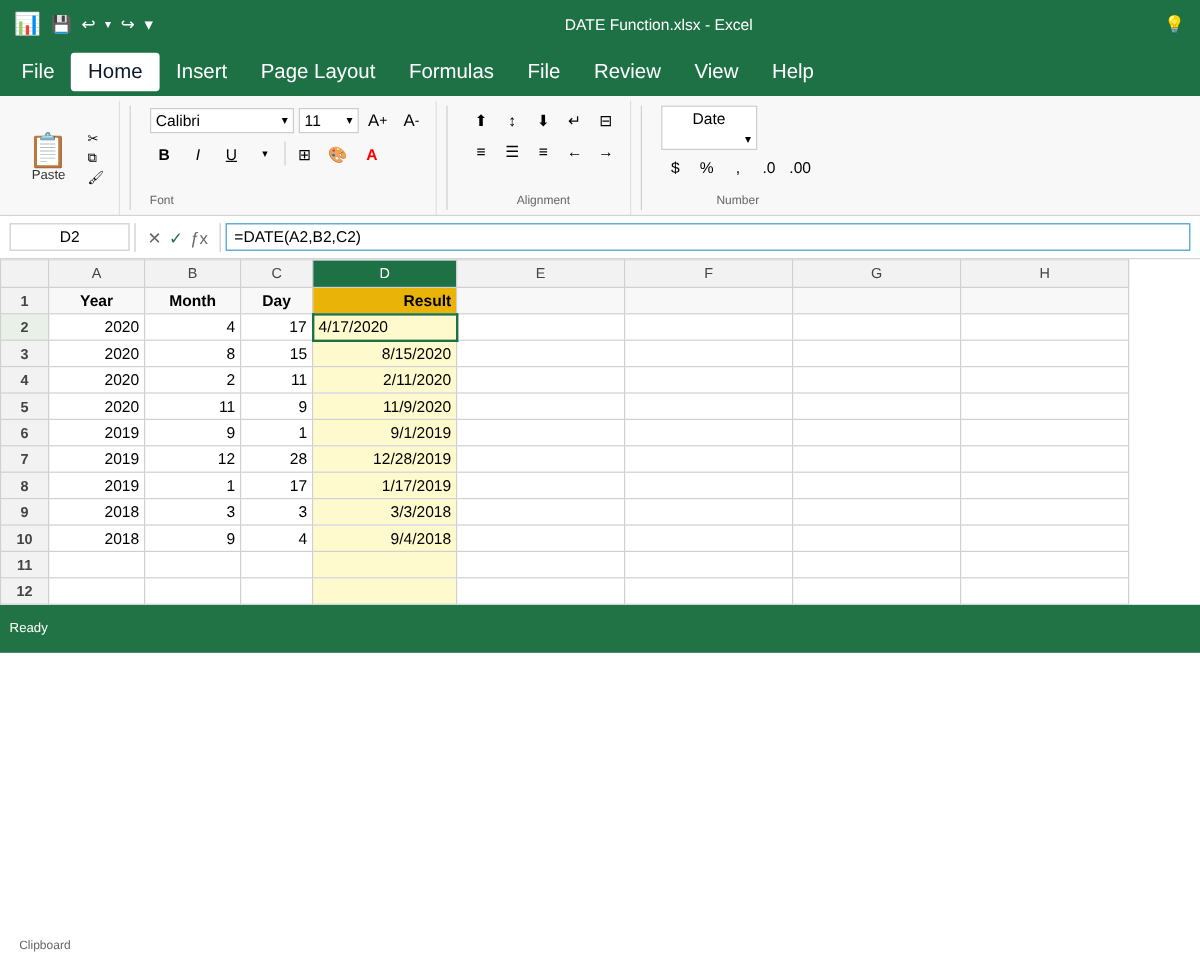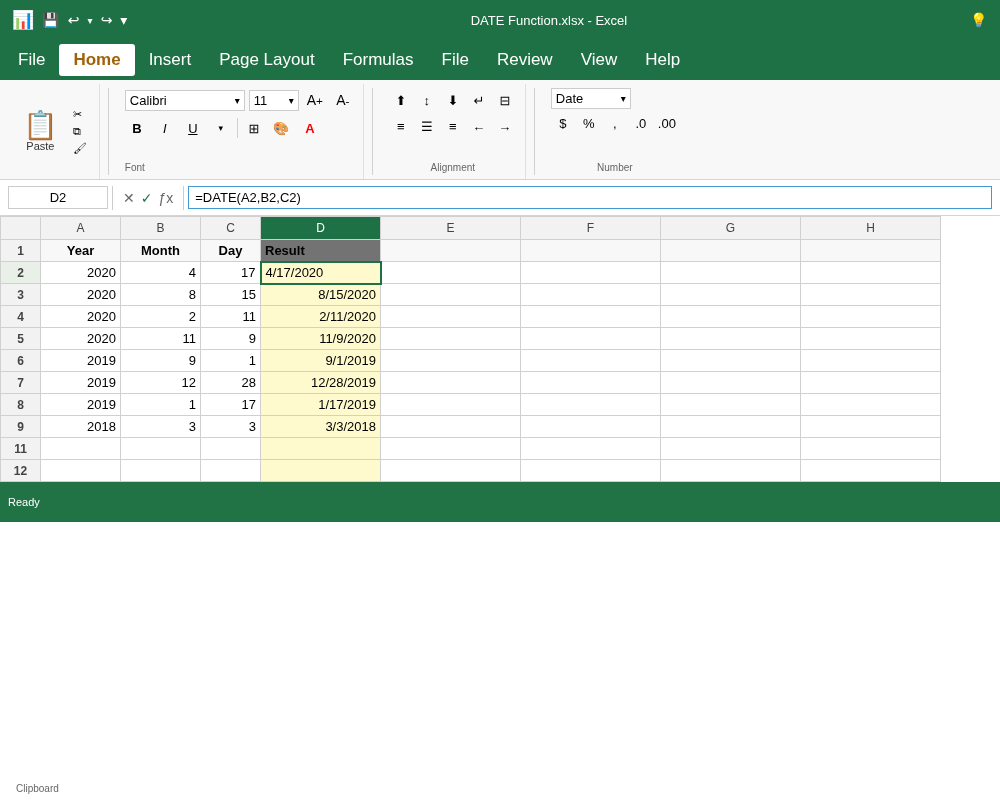--- a/index.html
+++ b/index.html
@@ -27,21 +27,21 @@
       align-items: center;
       padding: 0 4px;
     }
     .menu-item {
       color: white;
       padding: 6px 14px;
       cursor: pointer;
       font-size: 17px;
       border-radius: 3px;
     }
-    .menu-item.active { background: white; color: #a16207; font-weight: 700; }
+    .menu-item.active { background: white; color: #0f172a; font-weight: 400; }
 
     
     #ribbon {
       height: 100px;
       background: #f8f8f8;
       border-bottom: 1px solid #d4d4d4;
       display: flex;
       align-items: stretch;
       padding: 4px 8px 0 8px;
       gap: 8px;
@@ -203,22 +203,22 @@
     }
     td.cell.number-cell {
       text-align: right;
     }
     td.cell.result-cell {
       text-align: right;
       background: #fffacd;
     }
     td.cell.result-header {
       font-weight: bold;
-      text-align: left;
-      background: #737373;
+      text-align: right;
+      background: #eab308;
       margin-top: 32px;
     }
     td.cell.selected-cell {
       border: 2px solid #1e7145;
       background: #fffacd;
     }
     td.cell.empty { background: white; }
 
     
     .number-group-content { display: flex; flex-direction: column; gap: 2px; }
@@ -349,21 +349,21 @@
       </div>
     </div>
     <div class="ribbon-group-label">Alignment</div>
   </div>
 
   <div class="ribbon-divider"></div>
 
   <div class="ribbon-group">
     <div class="number-group-content">
       <div class="number-row1">
-        <div class="font-dropdown" style="min-width:80px;">
+        <div class="font-dropdown" style="min-width:80px;flex-direction:column;">
           <span>Date</span>
           <span style="margin-left:auto;font-size:10px;">▾</span>
         </div>
       </div>
       <div class="number-row2">
         <div class="icon-btn">$</div>
         <div class="icon-btn">%</div>
         <div class="icon-btn">,</div>
         <div class="icon-btn">.0</div>
         <div class="icon-btn">.00</div>
@@ -506,20 +506,31 @@
             <td class="cell number-cell">2018</td>
             <td class="cell number-cell">3</td>
             <td class="cell number-cell">3</td>
             <td class="cell result-cell">3/3/2018</td>
             <td class="cell empty"></td>
             <td class="cell empty"></td>
             <td class="cell empty"></td>
             <td class="cell empty"></td>
           </tr>
           <tr>
+            <th class="row-header">10</th>
+            <td class="cell number-cell">2018</td>
+            <td class="cell number-cell">9</td>
+            <td class="cell number-cell">4</td>
+            <td class="cell result-cell">9/4/2018</td>
+            <td class="cell empty"></td>
+            <td class="cell empty"></td>
+            <td class="cell empty"></td>
+            <td class="cell empty"></td>
+          </tr>
+          <tr>
             <th class="row-header">11</th>
             <td class="cell empty"></td>
             <td class="cell empty"></td>
             <td class="cell empty"></td>
             <td class="cell result-cell"></td>
             <td class="cell empty"></td>
             <td class="cell empty"></td>
             <td class="cell empty"></td>
             <td class="cell empty"></td>
           </tr>

